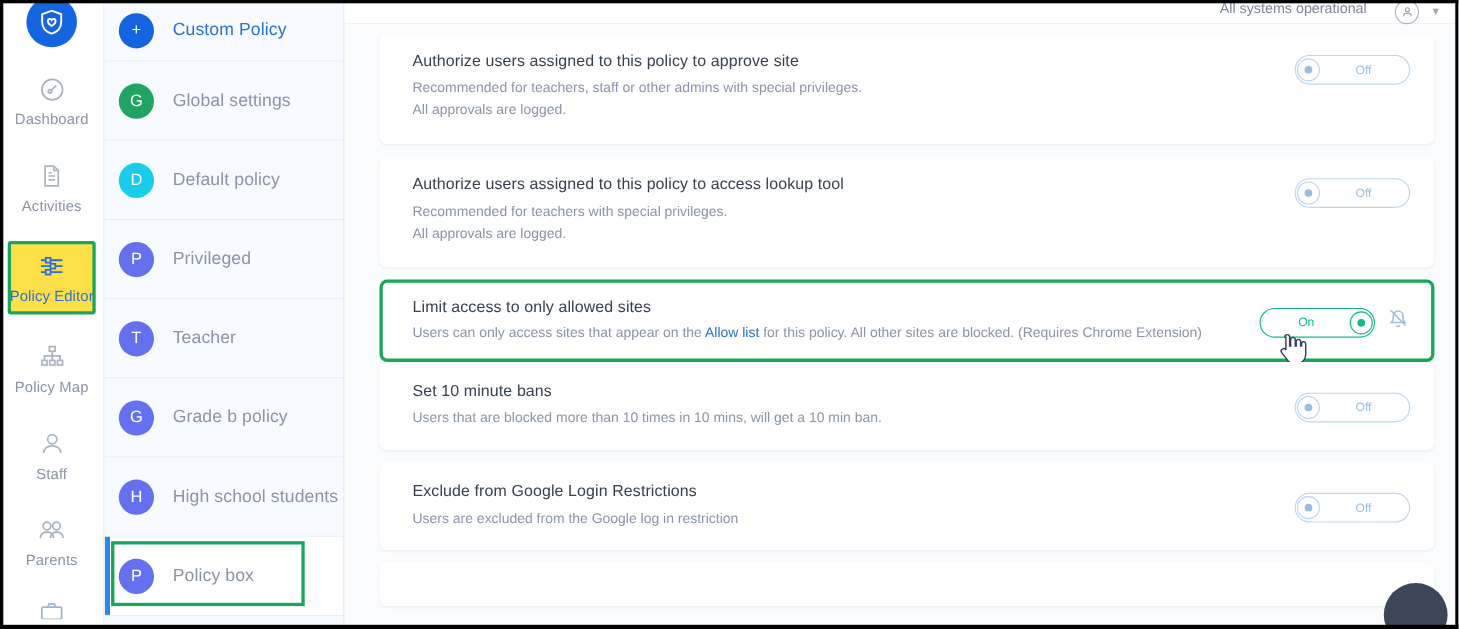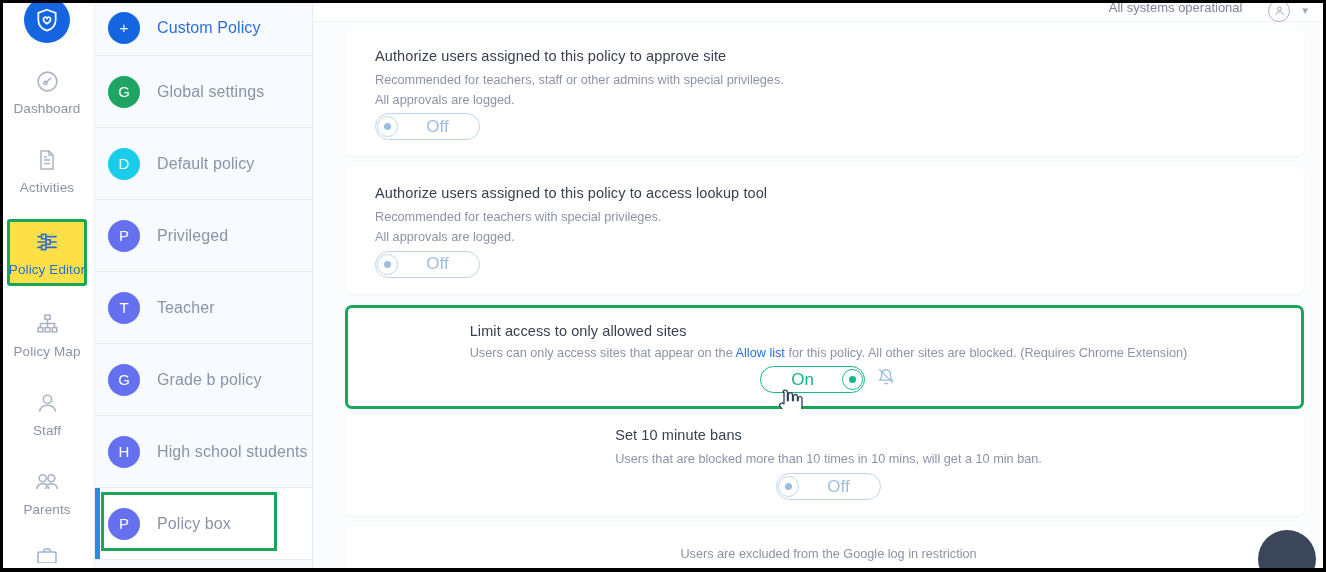--- a/index.html
+++ b/index.html
@@ -89,21 +89,21 @@
     border:1.4px solid #aab4c2; display:flex; align-items:center; justify-content:center;
     color:#98a3b2; font-size:11px;
   }
 
   .cards { padding:8px 22px 0 32px; }
   .card {
     background:#ffffff; border-radius:7px;
     margin-bottom:11px; padding:17px 22px 16px 30px;
     display:flex; align-items:flex-start; justify-content:space-between;
     box-shadow:0 1px 2px rgba(30,50,80,.05);
-    min-height:101px; position:relative;flex-direction:column;
+    min-height:101px; position:relative;
   }
   .card.tall { min-height:101px; }
   .card.mid { min-height:80px; align-items:center; }
   .card-txt { padding-top:1px; max-width:880px; }
   .card-title { font-size:14.5px; color:#37414f; margin-bottom:7px; letter-spacing:.1px; }
   .card-desc { font-size:12.7px; color:#8a94a6; line-height:1.55; }
   .card-desc a { color:#2b6fd6; text-decoration:none; }
 
   
   .card.focused { border:3px solid #1aa65a; padding:14px 19px 13px 27px; min-height:66px; align-items:center; margin-bottom:0; }
@@ -118,21 +118,21 @@
   }
   .toggle .knob {
     width:21px; height:21px; border-radius:50%;
     border:1.6px solid #bcd5f0; background:#fff;
     position:absolute; left:1px;
     display:flex; align-items:center; justify-content:center;
   }
   .toggle .knob i { width:7px; height:7px; border-radius:50%; background:#9dbde0; display:block; }
   .toggle .t-lbl {
     width:100%; text-align:center; padding-left:20px;
-    font-size:17px; color:#9dbde0;
+    font-size:11px; color:#9dbde0;
   }
   .toggle.on { border-color:#12b886; }
   .toggle.on .knob { left:auto; right:1px; border-color:#12b886; }
   .toggle.on .knob i { background:#12b886; }
   .toggle.on .t-lbl { color:#12b886; padding-left:0; padding-right:20px; }
 
   .toggle-area { display:flex; align-items:center; gap:10px; position:relative; }
 
   .cursor { position:absolute; left:16px; top:22px; width:28px; height:30px; }
 
@@ -368,20 +368,21 @@
             <span class="knob">
                 <i></i>
               </span>
             <span class="t-lbl">Off</span>
           </div>
         </div>
       </div>
 
       <div class="card mid">
         <div class="card-txt">
+          <div class="card-title">Exclude from Google Login Restrictions</div>
           <div class="card-desc">Users are excluded from the Google log in restriction</div>
         </div>
         <div class="toggle-area">
           <div class="toggle">
             <span class="knob">
                 <i></i>
               </span>
             <span class="t-lbl">Off</span>
           </div>
         </div>

